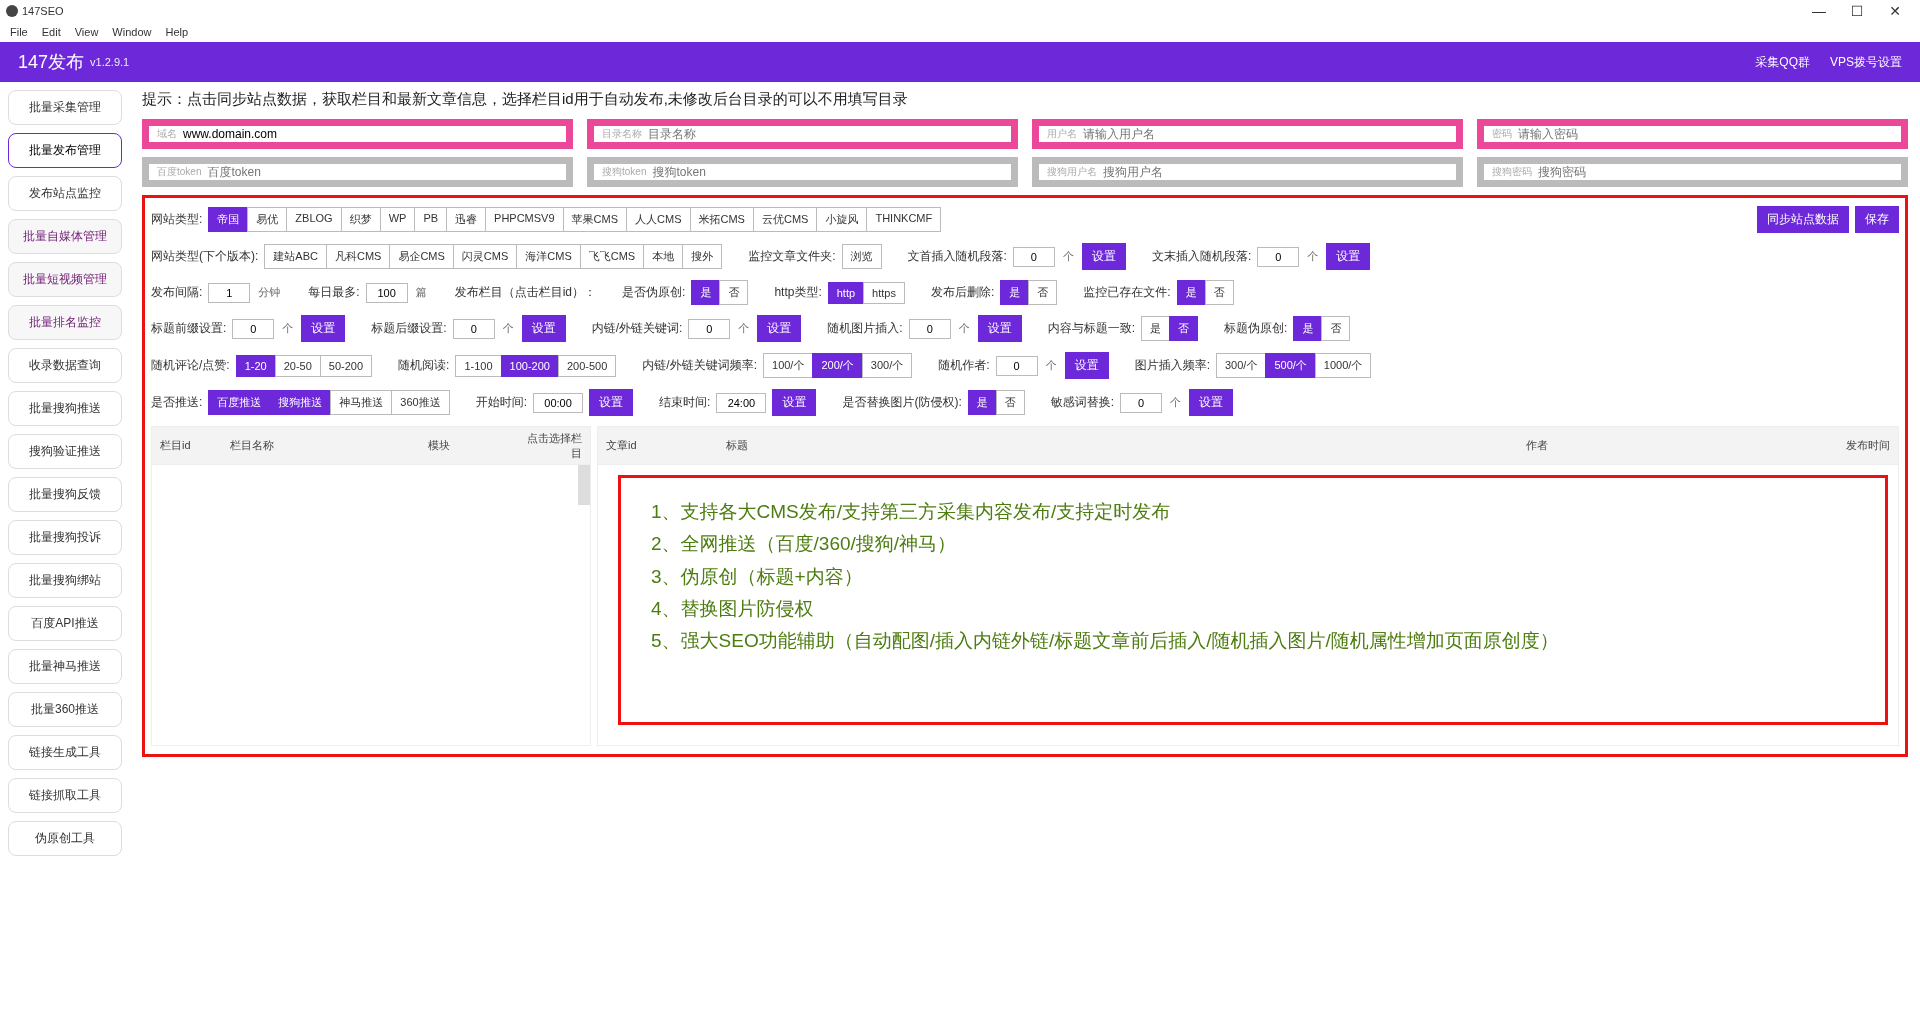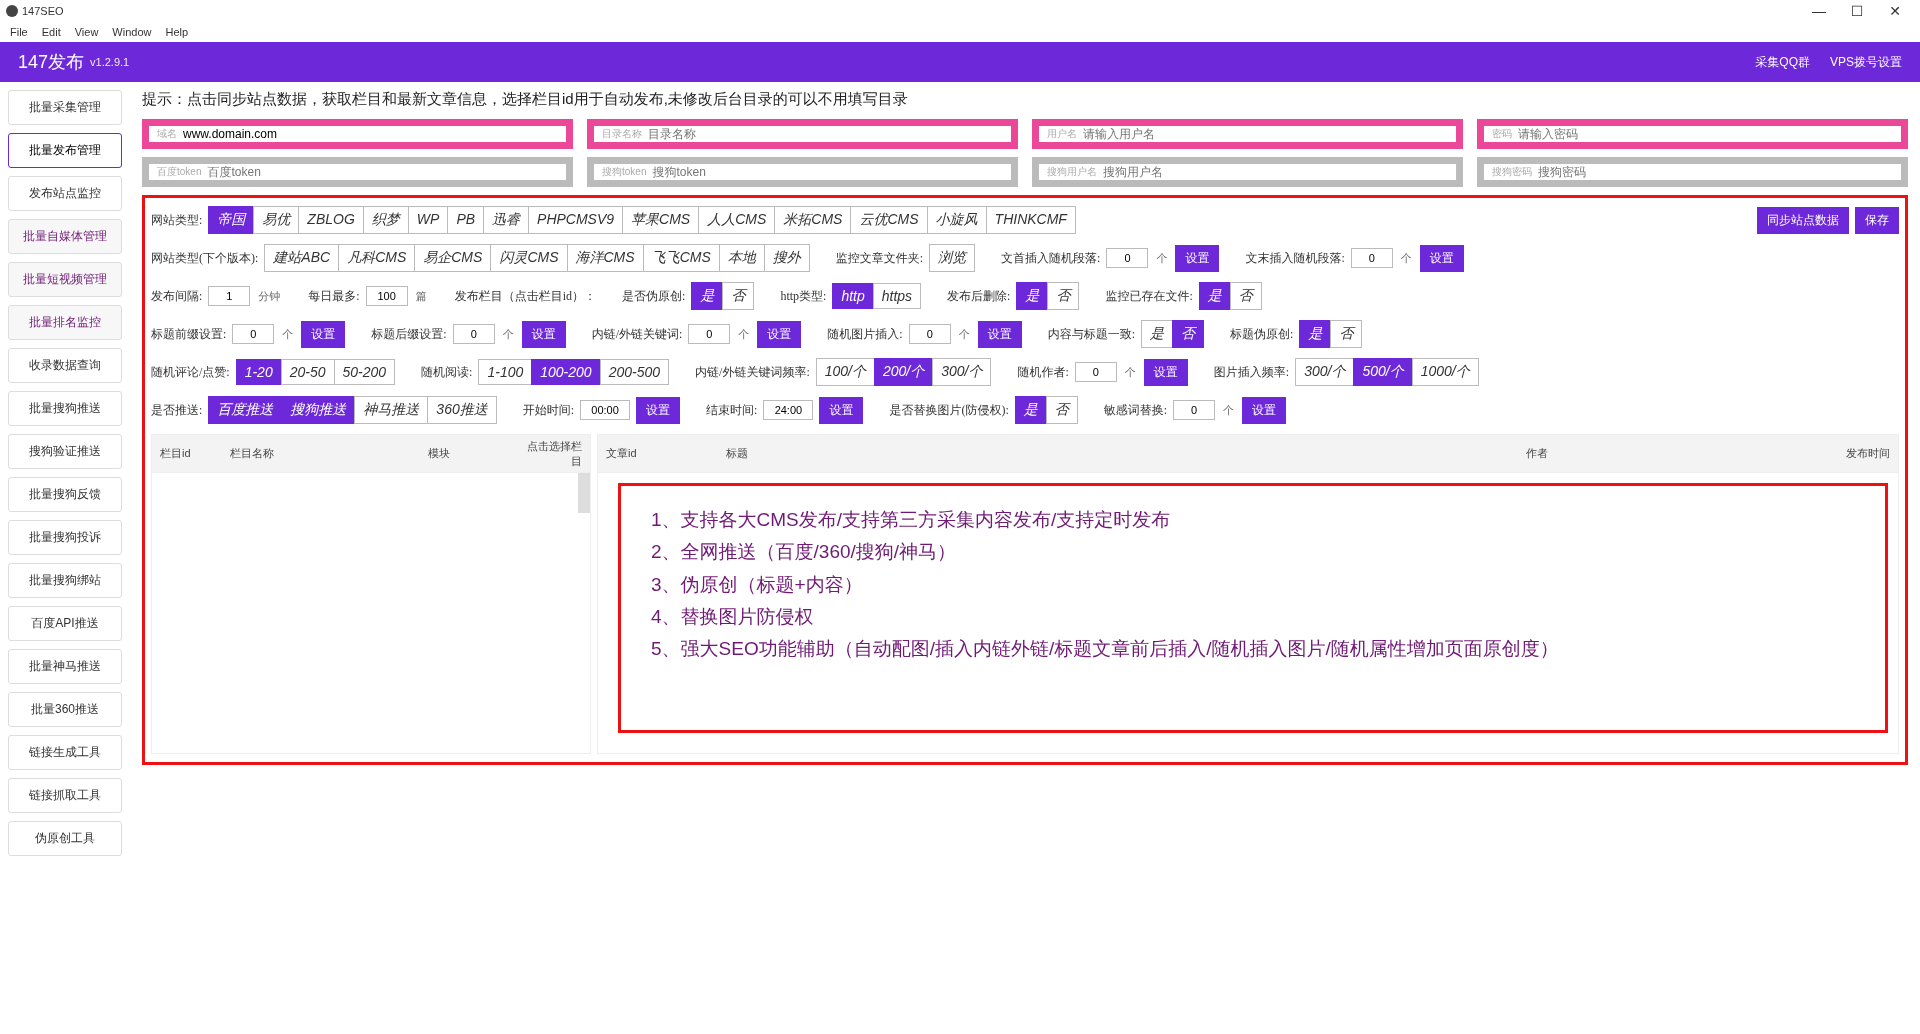--- a/index.html
+++ b/index.html
@@ -10,50 +10,50 @@
 .titlebar .wc { width: 38px; text-align: center; font-size: 14px; cursor: pointer; }
 .menubar { height: 20px; display: flex; align-items: center; padding: 0 4px; font-size: 11px; gap: 2px; }
 .menubar span { padding: 2px 6px; cursor: pointer; }
 .header { background: #6d28d9; color: #fff; height: 40px; display: flex; align-items: center; padding: 0 18px; }
 .header .title { font-size: 18px; font-weight: 500; }
 .header .ver { font-size: 11px; margin-left: 6px; opacity: .9; }
 .header .spacer { flex: 1; }
 .header .link { font-size: 12px; margin-left: 20px; cursor: pointer; }
 .main { display: flex; height: calc(100vh - 82px); }
 .sidebar { width: 130px; padding: 8px; display: flex; flex-direction: column; gap: 8px; overflow-y: auto; }
-.sidebar .item { border: 1px solid #ddd; border-radius: 3px; padding: 8px 4px; text-align: center; font-size: 12px; cursor: pointer; background: #fff; }
+.sidebar .item { border: 1px solid #ddd; border-radius: 8px; padding: 8px 4px; text-align: center; font-size: 12px; cursor: pointer; background: #fff; }
 .sidebar .item.active { color: #000000; border-color: #6d28d9; }
 .sidebar .item.disabled { color: #701a75; background: #f7f7f7; }
 .content { flex: 1; padding: 8px 12px; overflow: auto; }
 .hint { font-size: 15px; color: #222; margin-bottom: 10px; }
 .inputs-row { display: flex; gap: 14px; margin-bottom: 8px; }
 .ibox { flex: 1; border: 7px solid #ec4899; height: 30px; display: flex; align-items: center; padding: 0 8px; }
 .ibox.gray { border-color: #bbb; }
 .ibox .lbl { font-size: 10px; color: #aaa; margin-right: 6px; white-space: nowrap; }
 .ibox input { border: none; outline: none; flex: 1; font-size: 12px; background: transparent; }
 .redbox { border: 3px solid #e11; padding: 8px 6px; margin-top: 4px; }
 .cfg-row { display: flex; align-items: center; gap: 6px; margin-bottom: 10px; flex-wrap: wrap; font-size: 12px; }
-.cfg-row .label { white-space: nowrap; font-family: Liberation Serif, serif; }
-.tag { border: 1px solid #bbb; padding: 4px 8px; cursor: pointer; background: #fff; white-space: nowrap; font-size: 14px; font-style: italic; }
+.cfg-row .label { white-space: nowrap; }
+.tag { border: 1px solid #bbb; padding: 4px 8px; cursor: pointer; background: #fff; white-space: nowrap; font-size: 11px; }
 .tag.active { background: #6d28d9; color: #fff; border-color: #6d28d9; }
 .btn-p { background: #6d28d9; color: #fff; border: none; padding: 5px 10px; cursor: pointer; font-size: 12px; }
 .num-in { width: 42px; border: 1px solid #bbb; padding: 3px 4px; text-align: center; font-size: 11px; }
 .unit { font-size: 11px; color: #666; margin-left: 2px; margin-right: 2px; }
 .sp { flex: 1; }
 .gap { width: 14px; }
 .tables { display: flex; gap: 6px; margin-top: 8px; }
 .tbl { border: 1px solid #eee; }
 .tbl-left { width: 440px; }
 .tbl-right { flex: 1; position: relative; }
 .thead { background: #f3f3f3; display: flex; height: 38px; align-items: center; font-size: 11px; color: #444; border-bottom: 1px solid #eee; }
 .thead .th { padding: 0 8px; }
 .tbody { height: 280px; position: relative; }
 .scrolltrack { position: absolute; right: -14px; top: 0; width: 12px; height: 40px; background: #ddd; }
 .overlay { position: absolute; left: 20px; top: 10px; right: 10px; bottom: 20px; border: 3px solid #e11; padding: 18px 30px; }
-.overlay p { color: #701a75; font-size: 19px; line-height: 1.7; font-weight: 500; }
+.overlay p { color: #4d7c0f; font-size: 19px; line-height: 1.7; font-weight: 500; }
 .tg-group { display: inline-flex; }
 .tg-group .tag { margin-left: -1px; }
 .tg-group .tag:first-child { margin-left: 0; }
 </style>
 </head>
 <body>
 
 <div class="titlebar">
   <span class="logo"></span>
   <span>147SEO</span>

